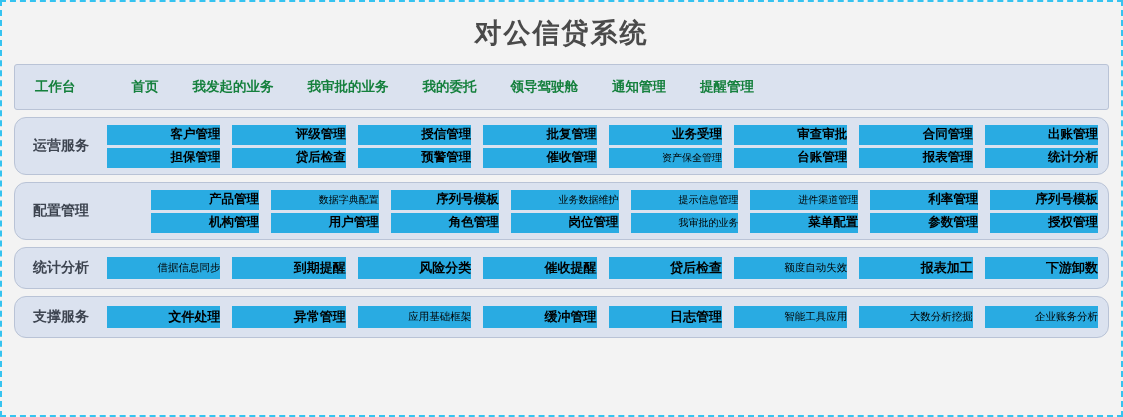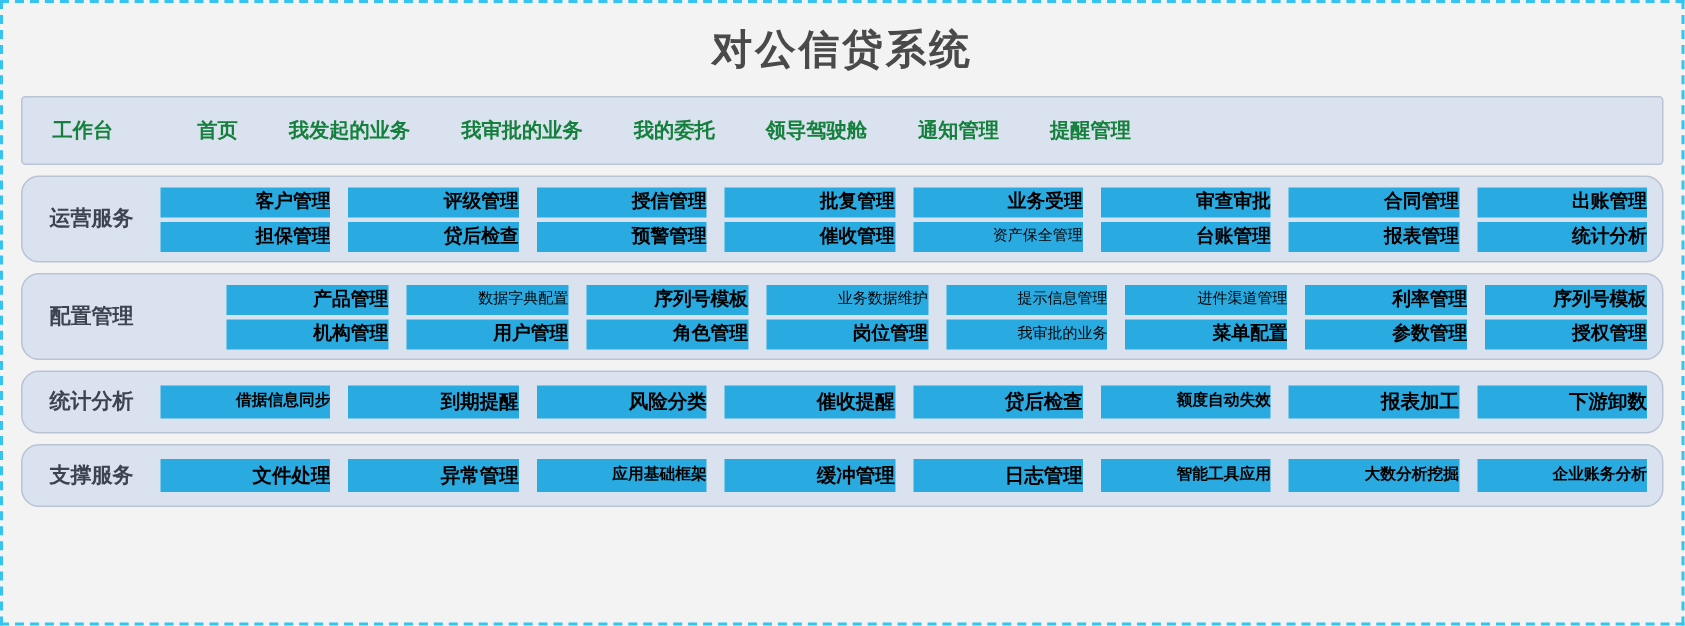--- a/index.html
+++ b/index.html
@@ -110,21 +110,21 @@
     overflow: hidden;
     cursor: pointer;
     border: 0;
   }
   .btn.small {
     font-size: 10px;
     font-weight: normal;
   }
   .section.single .btn-grid { gap: 0; }
   .section.single .btn { height: 22px; line-height: 21px; font-size: 13px; }
-  .section.single .btn.small { font-size: 10.5px; font-weight: bold; }
+  .section.single .btn.small { font-size: 10.5px; font-weight: normal; }
 
   .sec-ops     { height: 58px; }
   .sec-config  { height: 58px; gap: 44px; }
   .sec-batch   { height: 42px; }
   .sec-support { height: 42px; }
 </style>
 </head>
 <body>
 
 <div id="app">

